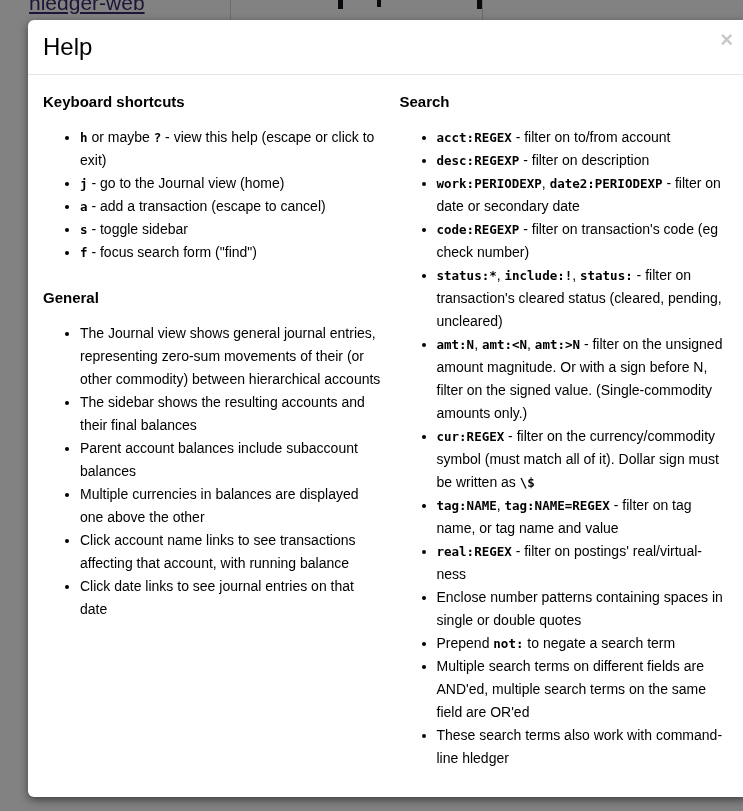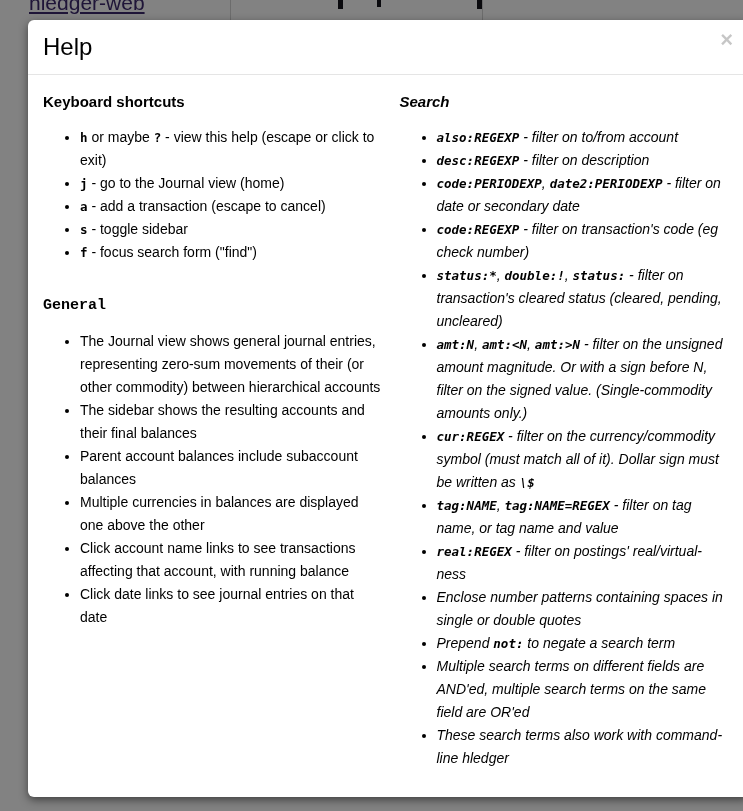--- a/index.html
+++ b/index.html
@@ -92,29 +92,29 @@
     cursor: pointer;
     line-height: 1;
     padding: 4px;
   }
   .modal-body {
     display: flex;
     padding: 15px 25px 30px 15px;
     justify-content: center;
   }
   .col { width: 50%; }
-  .col-right { padding-left: 16px; font-style: italic; }
+  .col-right { padding-left: 16px; }
   .section-heading {
     margin: 0;
     font-size: 15px;
     font-weight: bold;
     line-height: 23px;
     color: #000000;
   }
-  .section-heading.spaced { margin-top: 30px; font-family: Liberation Mono, monospace; }
+  .section-heading.spaced { margin-top: 22px; }
   .help-list {
     margin: 13px 0 13px 0;
     padding-left: 37px;
     list-style: disc;
   }
   .help-list li {
     font-size: 14px;
     line-height: 23px;
     color: #000000;
   }
@@ -161,25 +161,25 @@
           <li>The sidebar shows the resulting accounts and their final balances</li>
           <li>Parent account balances include subaccount balances</li>
           <li>Multiple currencies in balances are displayed one above the other</li>
           <li>Click account name links to see transactions affecting that account, with running balance</li>
           <li>Click date links to see journal entries on that date</li>
         </ul>
     </div>
     <div class="col col-right">
       <h4 class="section-heading">Search</h4>
       <ul class="help-list">
-          <li><code>also:REGEXP</code> - filter on to/from account</li>
+          <li><code>acct:REGEX</code> - filter on to/from account</li>
           <li><code>desc:REGEXP</code> - filter on description</li>
-          <li><code>code:PERIODEXP</code>, <code>date2:PERIODEXP</code> - filter on date or secondary date</li>
+          <li><code>work:PERIODEXP</code>, <code>date2:PERIODEXP</code> - filter on date or secondary date</li>
           <li><code>code:REGEXP</code> - filter on transaction's code (eg check number)</li>
-          <li><code>status:*</code>, <code>double:!</code>, <code>status:</code> - filter on transaction's cleared status (cleared, pending, uncleared)</li>
+          <li><code>status:*</code>, <code>include:!</code>, <code>status:</code> - filter on transaction's cleared status (cleared, pending, uncleared)</li>
           <li><code>amt:N</code>, <code>amt:&lt;N</code>, <code>amt:&gt;N</code> - filter on the unsigned amount magnitude. Or with a sign before N, filter on the signed value. (Single-commodity amounts only.)</li>
           <li><code>cur:REGEX</code> - filter on the currency/commodity symbol (must match all of it). Dollar sign must be written as <code>\$</code></li>
           <li><code>tag:NAME</code>, <code>tag:NAME=REGEX</code> - filter on tag name, or tag name and value</li>
           <li><code>real:REGEX</code> - filter on postings' real/virtual-ness</li>
           <li>Enclose number patterns containing spaces in single or double quotes</li>
           <li>Prepend <code>not:</code> to negate a search term</li>
           <li>Multiple search terms on different fields are AND'ed, multiple search terms on the same field are OR'ed</li>
           <li>These search terms also work with command-line hledger</li>
         </ul>
     </div>

